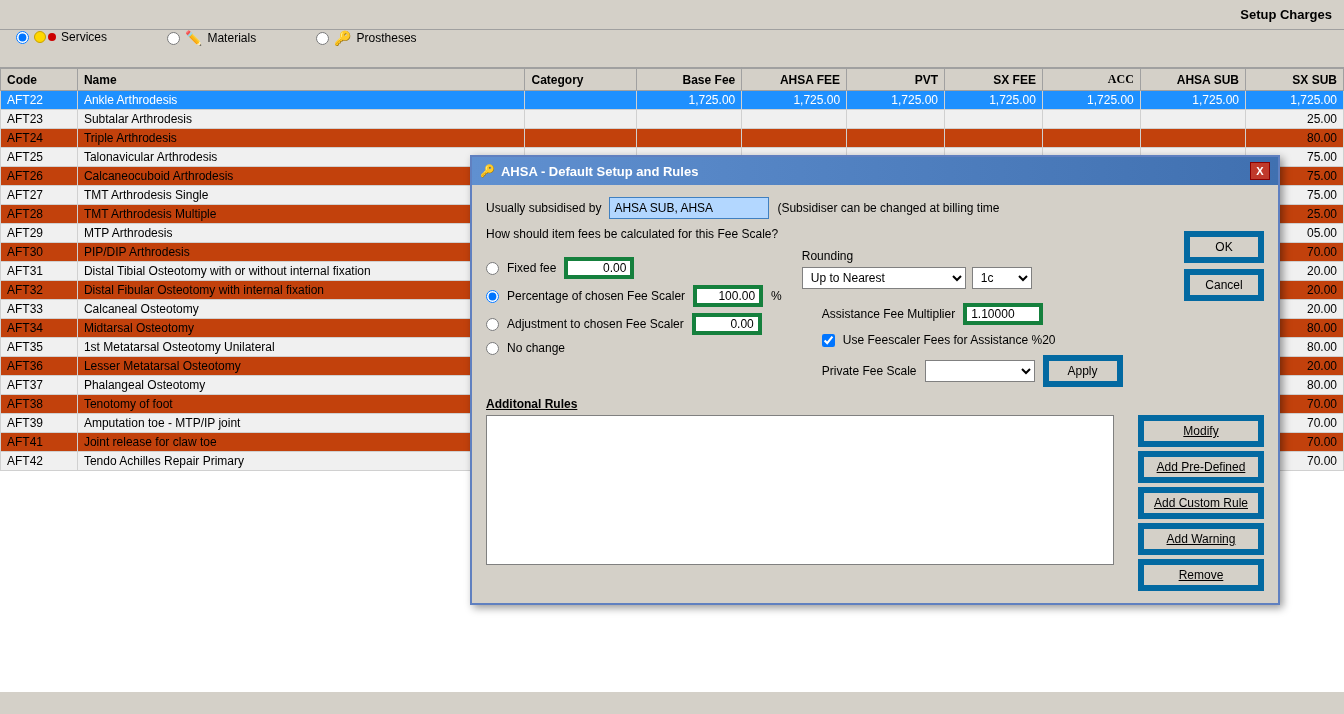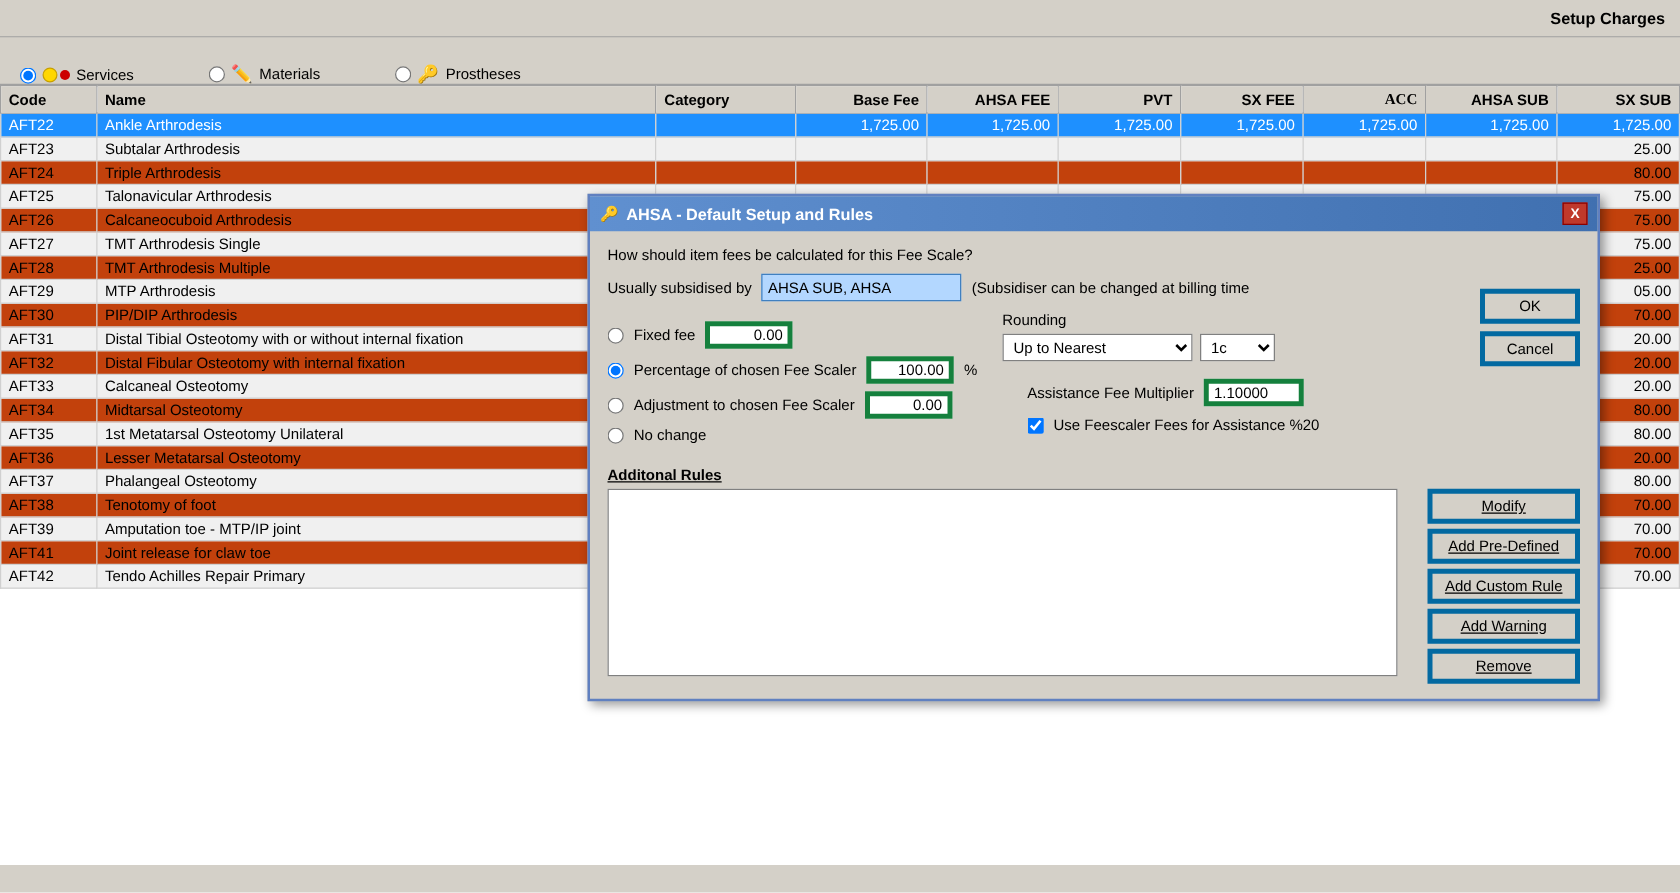--- a/index.html
+++ b/index.html
@@ -15,21 +15,21 @@
       padding-right: 12px;
       border-bottom: 1px solid #a0a0a0;
     }
     .top-bar-title { font-size: 13px; font-weight: bold; color: #000; }
 
     
     .radio-bar {
       background: #d4d0c8;
       height: 38px;
       display: flex;
-      align-items: flex-end;
+      align-items: flex-start;
       padding-left: 16px;
       gap: 60px;
       border-bottom: 1px solid #a0a0a0;
     }
     .radio-item { display: flex; align-items: center; gap: 5px; cursor: pointer; }
     .radio-item input[type="radio"] { cursor: pointer; }
     .radio-label { font-size: 12px; color: #000; }
 
     
     .table-container {
@@ -136,21 +136,21 @@
       background: #fff;
       resize: none;
       font-size: 12px;
       padding: 4px;
     }
     .rules-buttons { display: flex; flex-direction: column; gap: 4px; }
 
     
     .btn {
       background: #d4d0c8;
-      border: 4px solid #0369a1;
+      border: 6px solid #0369a1;
       padding: 3px 10px;
       font-size: 12px;
       cursor: pointer;
       white-space: nowrap;
       min-width: 80px;
       text-align: center;
     }
     .btn-wide { min-width: 110px; margin-left: 16px; }
 
     
@@ -478,27 +478,27 @@
     </div>
 
     <div class="modal-body" style="position:relative;">
 
       <div class="modal-actions">
         <button class="btn">OK</button>
         <button class="btn">Cancel</button>
       </div>
 
       <div class="form-row">
-        <span>How should item fees be calculated for this Fee Scale?</span>
-      </div>
-
-      <div class="form-row">
         <span>Usually subsidised by</span>
         <input type="text" class="form-input highlight" style="width: 160px;" value="AHSA SUB, AHSA">
         <span>(Subsidiser can be changed at billing time</span>
+      </div>
+
+      <div class="form-row">
+        <span>How should item fees be calculated for this Fee Scale?</span>
       </div>
 
       <div style="display:flex; gap:20px;">
 
         <div class="fee-section">
 
           <div class="fee-row">
             <input type="radio" name="feetype" id="fixed" style="">
             <label for="fixed">Fixed fee</label>
             <input type="text" class="form-input fee-input" value="0.00" style="">
@@ -523,21 +523,21 @@
           </div>
         </div>
 
         <div style="display:flex; flex-direction:column; gap:8px;">
 
           <div>
             <div style="margin-bottom:4px;">
               <span>Rounding</span>
             </div>
             <div class="rounding-row">
-              <select class="form-select" style="width:152px;">
+              <select class="form-select" style="width:164px;">
                 <option>Up to Nearest</option>
                 <option>Down to Nearest</option>
                 <option>To Nearest</option>
               </select>
               <select class="form-select" style="width:60px;">
                 <option>1c</option>
                 <option>5c</option>
                 <option>10c</option>
                 <option>50c</option>
                 <option>$1</option>
@@ -548,20 +548,27 @@
           <div class="extra-row">
             <span>Assistance Fee Multiplier</span>
             <input type="text" class="form-input" value="1.10000" style="width: 80px;">
           </div>
 
           <div class="extra-row">
             <input type="checkbox" checked="" style="">
             <label>Use Feescaler Fees for Assistance %20</label>
           </div>
 
+          <div class="extra-row">
+            <span>Private Fee Scale</span>
+            <select class="form-select" style="width:110px;">
+              <option></option>
+            </select>
+            <button class="btn">Apply</button>
+          </div>
         </div>
       </div>
 
       <div class="rules-section">
         <div class="rules-label">Additonal Rules</div>
         <div class="rules-area-container">
           <textarea class="rules-textarea" style=""></textarea>
           <div class="rules-buttons">
             <button class="btn btn-wide">Modify</button>
             <button class="btn btn-wide">Add Pre-Defined</button>

